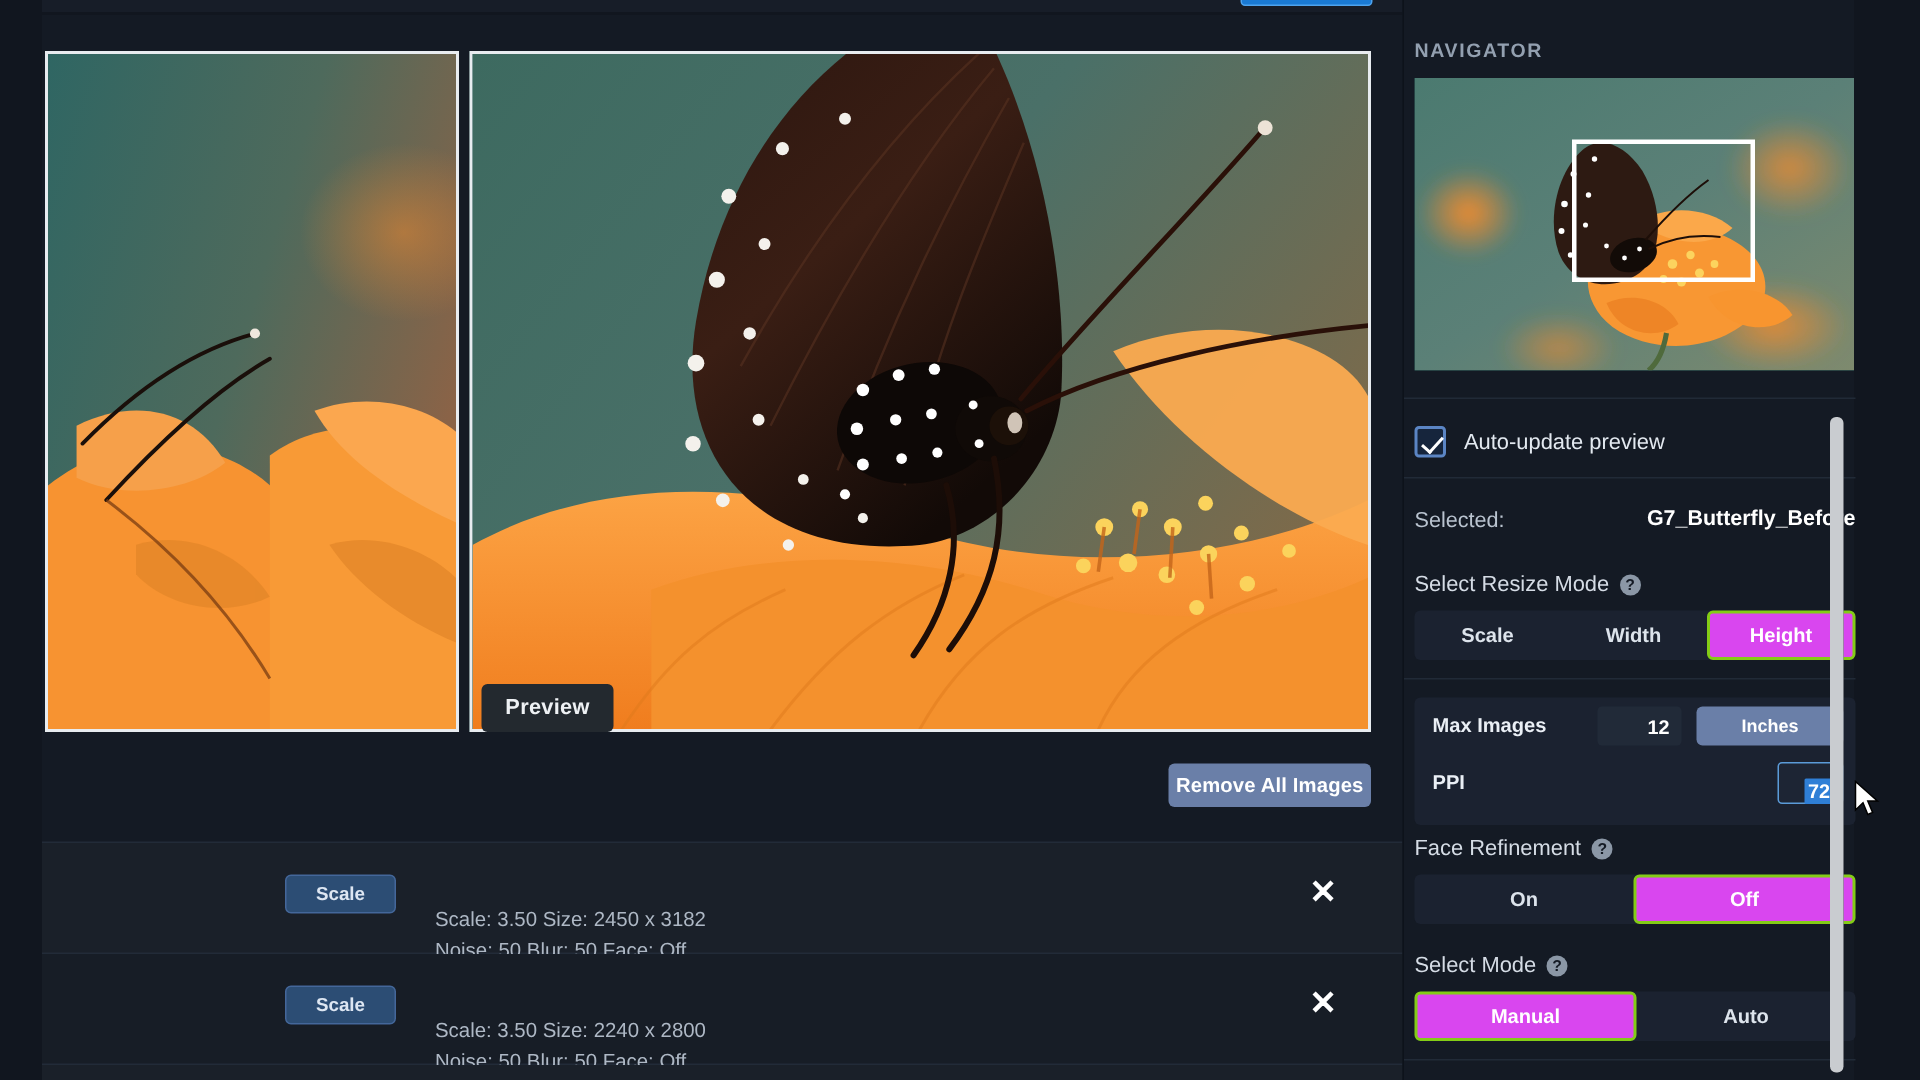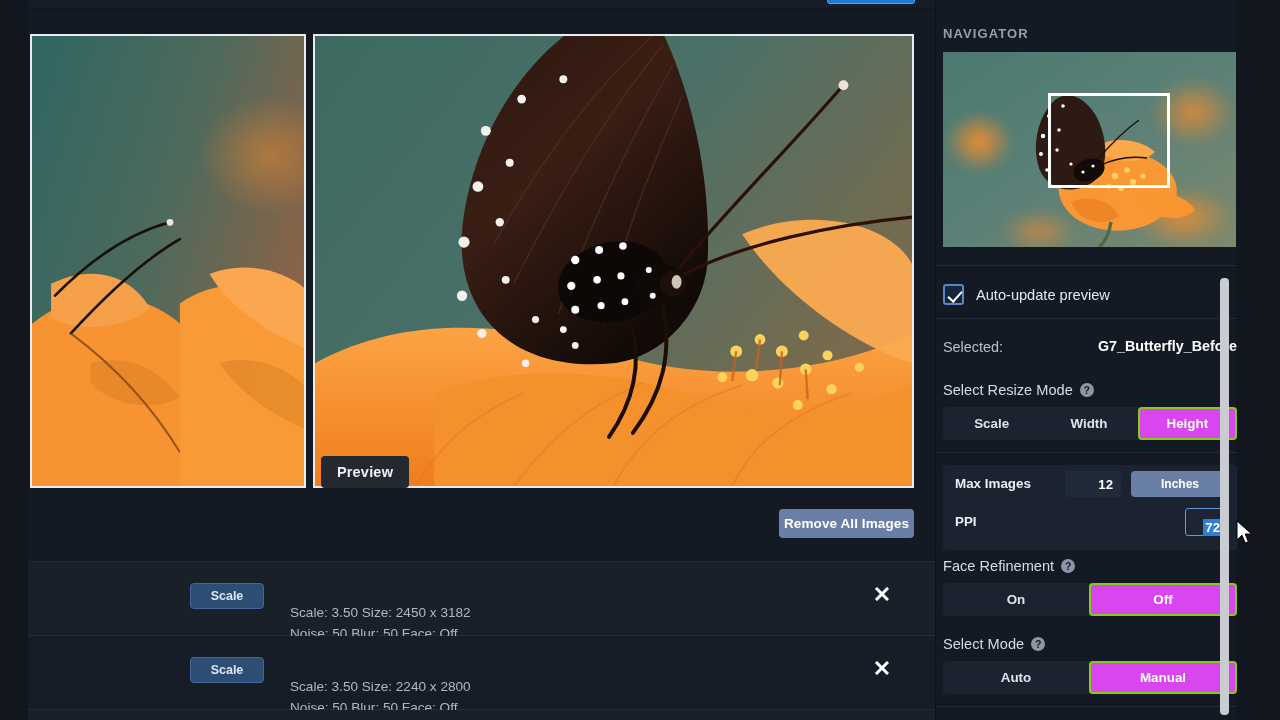--- a/index.html
+++ b/index.html
@@ -482,22 +482,22 @@
       </div>
       <div class="seg two" style="top:583px">
         <button class="seg-btn">On</button>
         <button class="seg-btn on">Off</button>
       </div>
 
       <div class="sec-label" style="top:636px">
         <span>Select Mode</span><span class="help">?</span>
       </div>
       <div class="seg two" style="top:661px">
+        <button class="seg-btn on">Manual</button>
         <button class="seg-btn">Auto</button>
-        <button class="seg-btn on">Manual</button>
       </div>
 
       <div class="divider" style="top:706px"></div>
 
       <div class="sb-track"></div>
       <div class="sb-thumb"></div>
     </div>
   </div>
 
   <svg class="cursor" viewBox="0 0 18 26">

